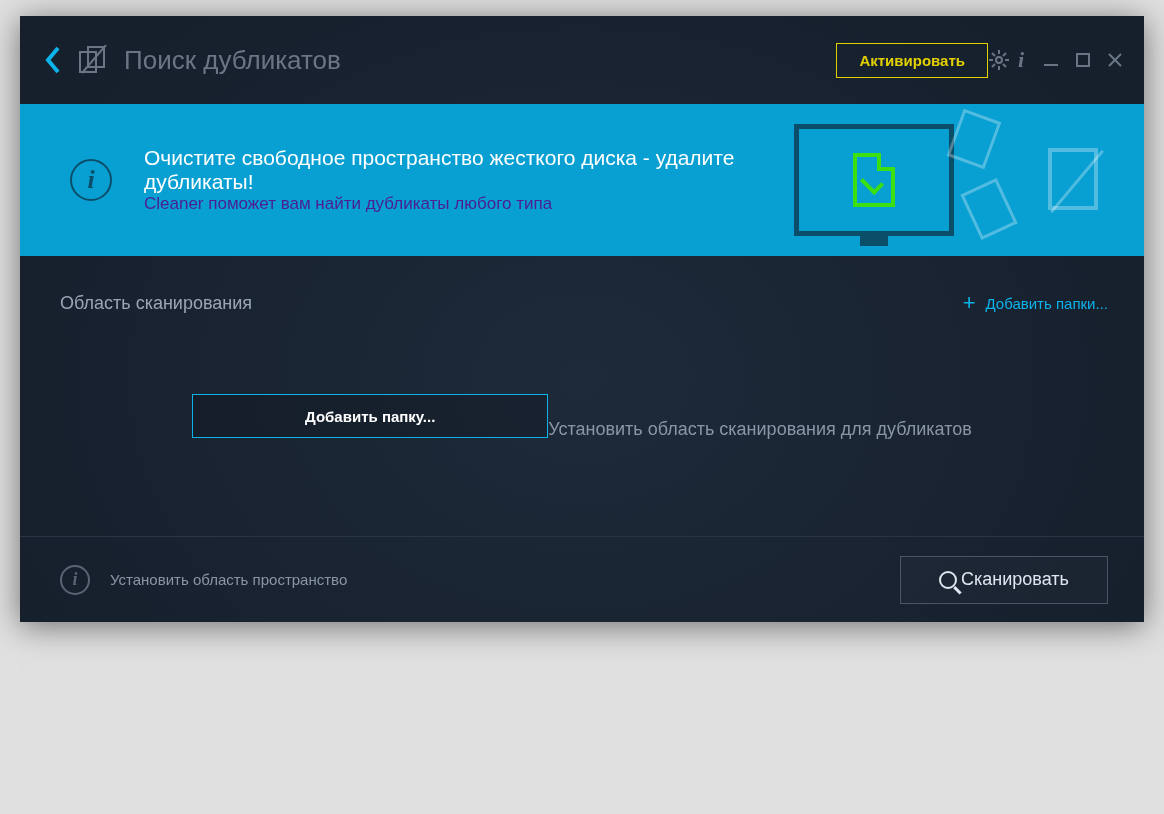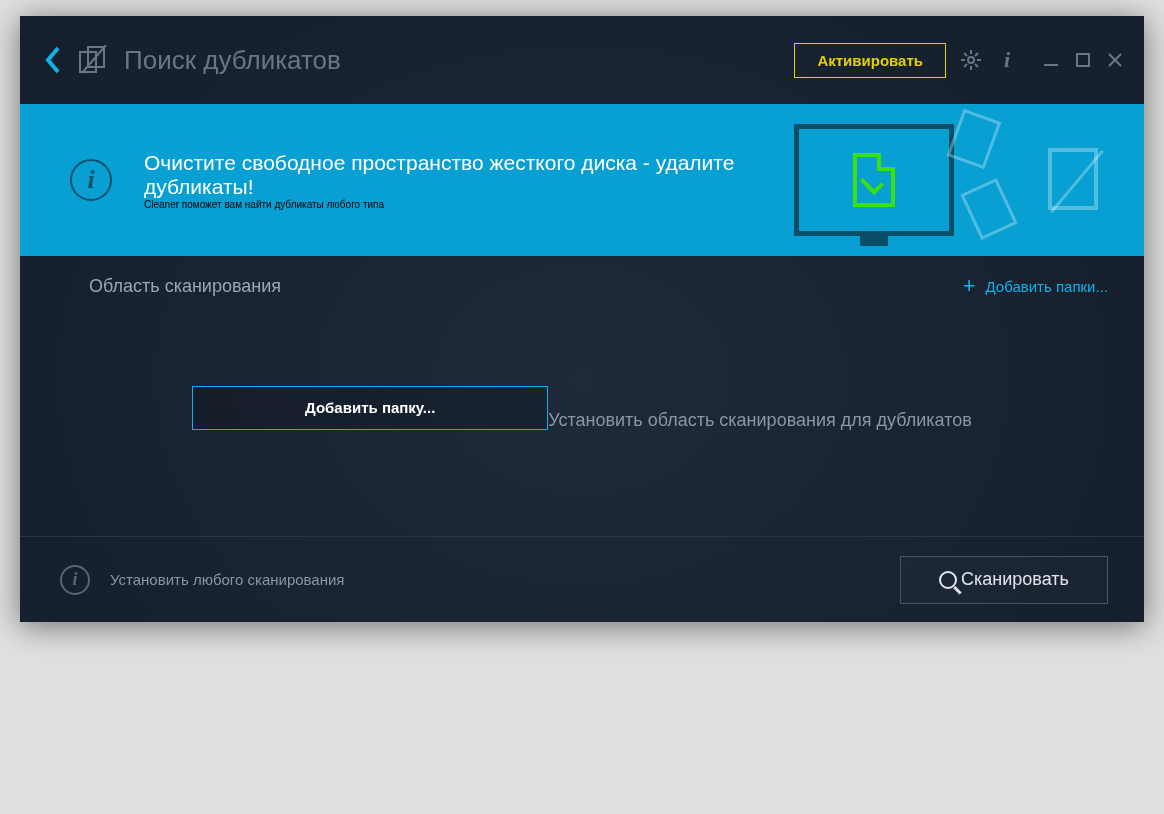--- a/index.html
+++ b/index.html
@@ -43,21 +43,20 @@
 }
 .title {
   color: #6a7684;
   font-size: 26px;
   font-weight: 400;
 }
 .titlebar-right {
   margin-left: auto;
   display: flex;
   align-items: center;
-  gap: 14px;
 }
 .activate-btn {
   border: 1px solid #e2d000;
   color: #e2d000;
   background: transparent;
   padding: 8px 22px;
   font-size: 15px;
   font-weight: 600;
   cursor: pointer;
 }
@@ -111,22 +110,22 @@
   margin-right: 32px;
   flex-shrink: 0;
 }
 .banner-text h2 {
   color: #fff;
   font-size: 21px;
   font-weight: 400;
   margin-bottom: 0;
 }
 .banner-text p {
-  color: #000000;
-  font-size: 10px;
+  color: #4c1d95;
+  font-size: 17px;
 }
 .banner-art {
   margin-left: auto;
   position: relative;
   width: 320px;
   height: 152px;
   flex-shrink: 0;
 }
 .monitor {
   position: absolute;
@@ -185,22 +184,21 @@
 .gd3 { width: 50px; height: 62px; right: 16px; top: 44px; border-width: 4px; }
 .gd3::after {
   content: ""; position: absolute; width: 80px; height: 3px;
   background: rgba(255,255,255,0.3); top: 28px; left: -15px;
   transform: rotate(-50deg);
 }
 
 .section-header {
   display: flex;
   align-items: center;
-  padding: 19px 36px 8px 40px;
-  margin-left: 29px;
+  padding: 36px 36px 8px 40px;
 }
 .section-title {
   color: #9aa6b5;
   font-size: 18px;
   font-weight: 400;
 }
 .add-folders-link {
   margin-left: auto;
   color: #0cb3eb;
   font-size: 15px;
@@ -380,20 +378,20 @@
     </div>
   </div>
 
   <div class="content-area">
     <button class="add-folder-btn">Добавить папку...</button>
     <div class="content-subtitle">Установить область сканирования для дубликатов</div>
   </div>
 
   <div class="footer">
     <div class="footer-info-icon">i</div>
-    <div class="footer-text">Установить любого сканирования</div>
+    <div class="footer-text">Установить область пространство</div>
     <button class="scan-btn">
       <span class="magnifier-icon"></span>
       <span>Сканировать</span>
     </button>
   </div>
 
 </div>
 
 </body></html>

